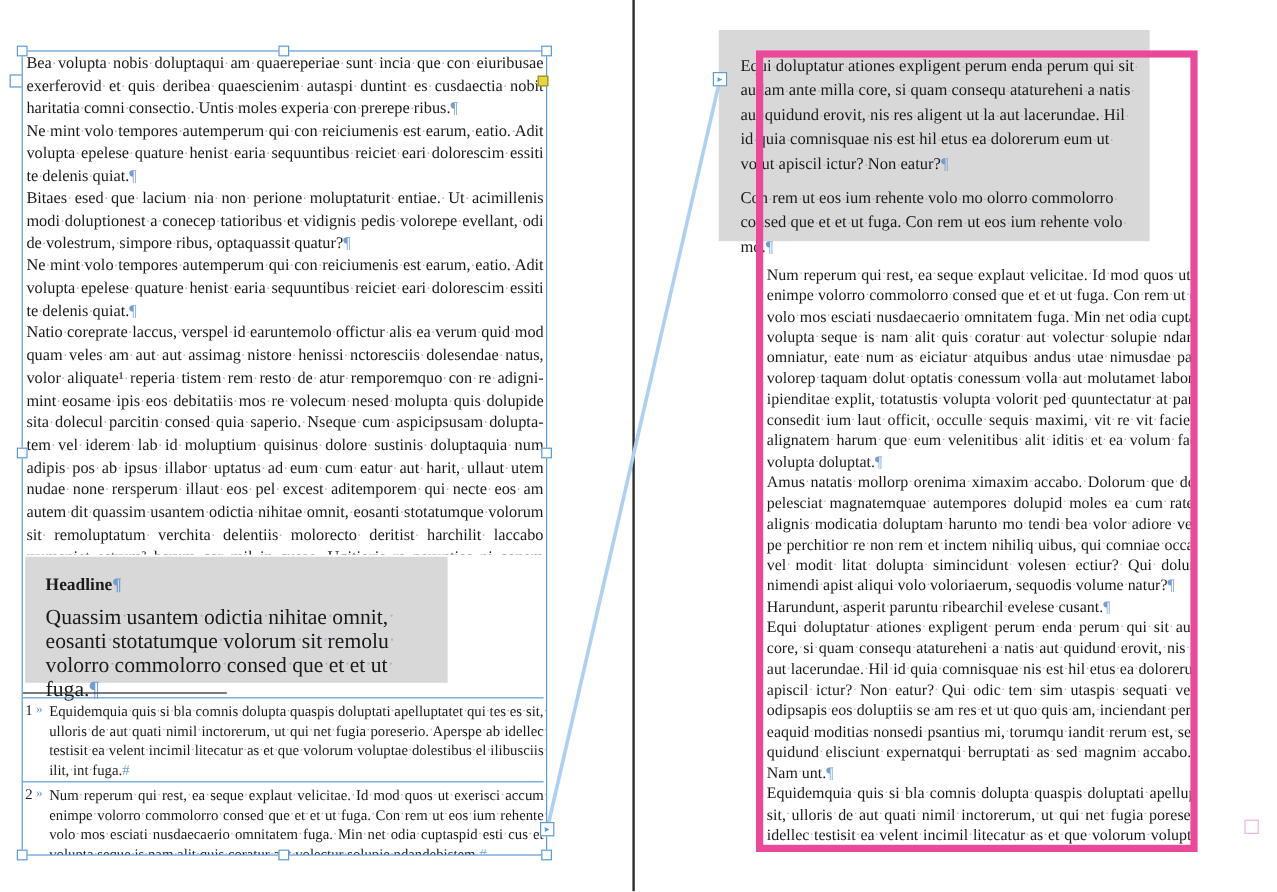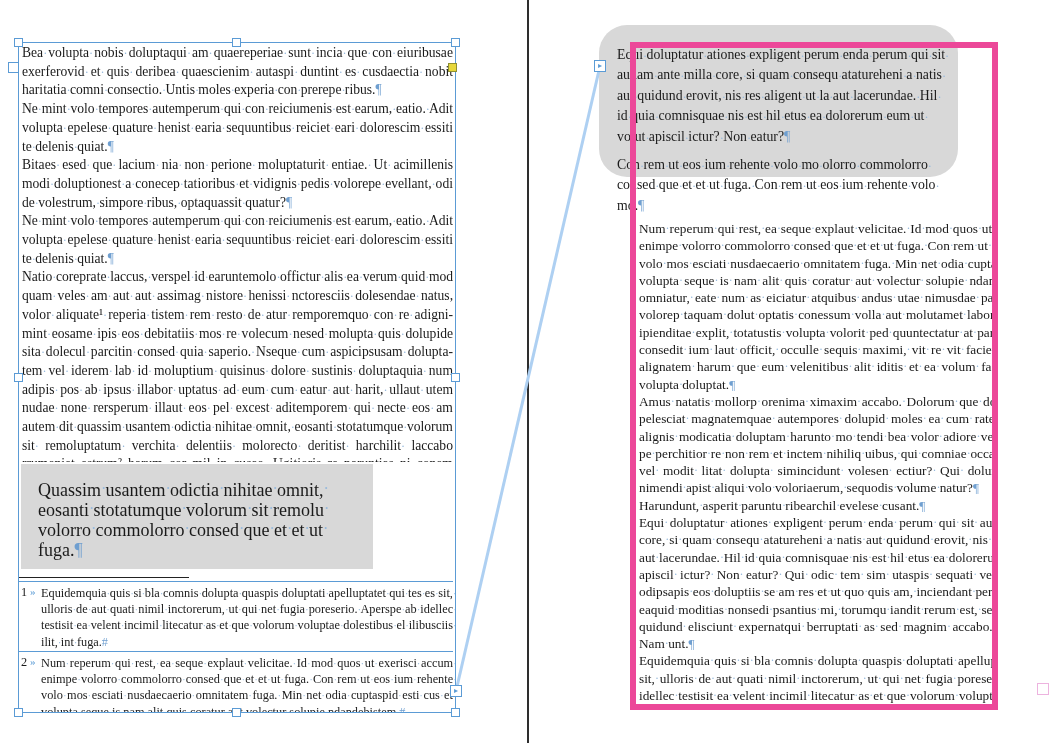--- a/index.html
+++ b/index.html
@@ -3,21 +3,21 @@
 <meta charset="utf-8">
 <style>
   html,body{margin:0;padding:0;background:#fff;}
   #canvas{position:relative;width:1064px;height:743px;background:#ffffff;overflow:hidden;
           font-family:"Liberation Serif", serif;color:#1a1a1a;}
   
   .divider{position:absolute;left:527px;top:0;width:2px;height:743px;background:#2e2e2e;}
   
   .graybox{position:absolute;background:#d8d8d8;}
   #gray-left{left:20px;top:463px;width:352px;height:105px;padding:16px 16px 0 17px;box-sizing:border-box;}
-  #gray-right{left:599px;top:25px;width:359px;height:152px;padding:20px 12px 0 18px;box-sizing:border-box;border-radius:28px;}
+  #gray-right{left:599px;top:25px;width:359px;height:176px;padding:20px 12px 0 18px;box-sizing:border-box;}
   
   .tframe{position:absolute;box-sizing:border-box;background:transparent;}
   #left-frame{left:18px;top:42px;width:438px;height:671px;border:1px solid #5b9bd5;}
   #right-frame{left:630px;top:42px;width:368px;height:668px;border:6px solid #ec4899;}
   .frame-content{position:absolute;inset:0;overflow:hidden;}
   
   .body-text{position:absolute;text-align:justify;}
   #left-body{left:3px;top:1px;width:431px;height:418px;overflow:hidden;
              font-size:13.6px;line-height:18.7px;}
   #right-body{left:3px;top:172px;width:437px;height:494px;overflow:hidden;
@@ -73,20 +73,21 @@
     <div class="frame-content">
       <div id="left-body" class="body-text">
         <p>Bea<span class="sp"><b>·</b> </span>volupta<span class="sp"><b>·</b> </span>nobis<span class="sp"><b>·</b> </span>doluptaqui<span class="sp"><b>·</b> </span>am<span class="sp"><b>·</b> </span>quaereperiae<span class="sp"><b>·</b> </span>sunt<span class="sp"><b>·</b> </span>incia<span class="sp"><b>·</b> </span>que<span class="sp"><b>·</b> </span>con<span class="sp"><b>·</b> </span>eiuribusae<span class="sp"><b>·</b> </span>exerferovid<span class="sp"><b>·</b> </span>et<span class="sp"><b>·</b> </span>quis<span class="sp"><b>·</b> </span>deribea<span class="sp"><b>·</b> </span>quaescienim<span class="sp"><b>·</b> </span>autaspi<span class="sp"><b>·</b> </span>duntint<span class="sp"><b>·</b> </span>es<span class="sp"><b>·</b> </span>cusdaectia<span class="sp"><b>·</b> </span>nobit<span class="sp"> </span>haritatia<span class="sp"><b>·</b> </span>comni<span class="sp"><b>·</b> </span>consectio.<span class="sp"><b>·</b> </span>Untis<span class="sp"><b>·</b> </span>moles<span class="sp"><b>·</b> </span>experia<span class="sp"><b>·</b> </span>con<span class="sp"><b>·</b> </span>prerepe<span class="sp"><b>·</b> </span>ribus.<span class="hc">¶</span></p>
         <p>Ne<span class="sp"><b>·</b> </span>mint<span class="sp"><b>·</b> </span>volo<span class="sp"><b>·</b> </span>tempores<span class="sp"><b>·</b> </span>autemperum<span class="sp"><b>·</b> </span>qui<span class="sp"><b>·</b> </span>con<span class="sp"><b>·</b> </span>reiciumenis<span class="sp"><b>·</b> </span>est<span class="sp"><b>·</b> </span>earum,<span class="sp"><b>·</b> </span>eatio.<span class="sp"><b>·</b> </span>Adit<span class="sp"> </span>volupta<span class="sp"><b>·</b> </span>epelese<span class="sp"><b>·</b> </span>quature<span class="sp"><b>·</b> </span>henist<span class="sp"><b>·</b> </span>earia<span class="sp"><b>·</b> </span>sequuntibus<span class="sp"><b>·</b> </span>reiciet<span class="sp"><b>·</b> </span>eari<span class="sp"><b>·</b> </span>dolorescim<span class="sp"><b>·</b> </span>essiti<span class="sp"><b>·</b> </span>te<span class="sp"><b>·</b> </span>delenis<span class="sp"><b>·</b> </span>quiat.<span class="hc">¶</span></p>
         <p>Bitaes<span class="sp"><b>·</b> </span>esed<span class="sp"><b>·</b> </span>que<span class="sp"><b>·</b> </span>lacium<span class="sp"><b>·</b> </span>nia<span class="sp"><b>·</b> </span>non<span class="sp"><b>·</b> </span>perione<span class="sp"><b>·</b> </span>moluptaturit<span class="sp"><b>·</b> </span>entiae.<span class="sp"><b>·</b> </span>Ut<span class="sp"><b>·</b> </span>acimillenis<span class="sp"> </span>modi<span class="sp"><b>·</b> </span>doluptionest<span class="sp"><b>·</b> </span>a<span class="sp"><b>·</b> </span>conecep<span class="sp"><b>·</b> </span>tatioribus<span class="sp"><b>·</b> </span>et<span class="sp"><b>·</b> </span>vidignis<span class="sp"><b>·</b> </span>pedis<span class="sp"><b>·</b> </span>volorepe<span class="sp"><b>·</b> </span>evellant,<span class="sp"><b>·</b> </span>odi<span class="sp"><b>·</b> </span>de<span class="sp"><b>·</b> </span>volestrum,<span class="sp"><b>·</b> </span>simpore<span class="sp"><b>·</b> </span>ribus,<span class="sp"><b>·</b> </span>optaquassit<span class="sp"><b>·</b> </span>quatur?<span class="hc">¶</span></p>
         <p>Ne<span class="sp"><b>·</b> </span>mint<span class="sp"><b>·</b> </span>volo<span class="sp"><b>·</b> </span>tempores<span class="sp"><b>·</b> </span>autemperum<span class="sp"><b>·</b> </span>qui<span class="sp"><b>·</b> </span>con<span class="sp"><b>·</b> </span>reiciumenis<span class="sp"><b>·</b> </span>est<span class="sp"><b>·</b> </span>earum,<span class="sp"><b>·</b> </span>eatio.<span class="sp"><b>·</b> </span>Adit<span class="sp"> </span>volupta<span class="sp"><b>·</b> </span>epelese<span class="sp"><b>·</b> </span>quature<span class="sp"><b>·</b> </span>henist<span class="sp"><b>·</b> </span>earia<span class="sp"><b>·</b> </span>sequuntibus<span class="sp"><b>·</b> </span>reiciet<span class="sp"><b>·</b> </span>eari<span class="sp"><b>·</b> </span>dolorescim<span class="sp"><b>·</b> </span>essiti<span class="sp"><b>·</b> </span>te<span class="sp"><b>·</b> </span>delenis<span class="sp"><b>·</b> </span>quiat.<span class="hc">¶</span></p>
         <p>Natio<span class="sp"><b>·</b> </span>coreprate<span class="sp"><b>·</b> </span>laccus,<span class="sp"><b>·</b> </span>verspel<span class="sp"><b>·</b> </span>id<span class="sp"><b>·</b> </span>earuntemolo<span class="sp"><b>·</b> </span>offictur<span class="sp"><b>·</b> </span>alis<span class="sp"><b>·</b> </span>ea<span class="sp"><b>·</b> </span>verum<span class="sp"><b>·</b> </span>quid<span class="sp"><b>·</b> </span>mod<span class="sp"> </span>quam<span class="sp"><b>·</b> </span>veles<span class="sp"><b>·</b> </span>am<span class="sp"><b>·</b> </span>aut<span class="sp"><b>·</b> </span>aut<span class="sp"><b>·</b> </span>assimag<span class="sp"><b>·</b> </span>nistore<span class="sp"><b>·</b> </span>henissi<span class="sp"><b>·</b> </span>nctoresciis<span class="sp"><b>·</b> </span>dolesendae<span class="sp"><b>·</b> </span>natus,<span class="sp"> </span>volor<span class="sp"><b>·</b> </span>aliquate¹<span class="sp"><b>·</b> </span>reperia<span class="sp"><b>·</b> </span>tistem<span class="sp"><b>·</b> </span>rem<span class="sp"><b>·</b> </span>resto<span class="sp"><b>·</b> </span>de<span class="sp"><b>·</b> </span>atur<span class="sp"><b>·</b> </span>remporemquo<span class="sp"><b>·</b> </span>con<span class="sp"><b>·</b> </span>re<span class="sp"><b>·</b> </span>adigni­mint<span class="sp"><b>·</b> </span>eosame<span class="sp"><b>·</b> </span>ipis<span class="sp"><b>·</b> </span>eos<span class="sp"><b>·</b> </span>debitatiis<span class="sp"><b>·</b> </span>mos<span class="sp"><b>·</b> </span>re<span class="sp"><b>·</b> </span>volecum<span class="sp"><b>·</b> </span>nesed<span class="sp"><b>·</b> </span>molupta<span class="sp"><b>·</b> </span>quis<span class="sp"><b>·</b> </span>dolupide<span class="sp"> </span>sita<span class="sp"><b>·</b> </span>dolecul<span class="sp"><b>·</b> </span>parcitin<span class="sp"><b>·</b> </span>consed<span class="sp"><b>·</b> </span>quia<span class="sp"><b>·</b> </span>saperio.<span class="sp"><b>·</b> </span>Nseque<span class="sp"><b>·</b> </span>cum<span class="sp"><b>·</b> </span>aspicipsusam<span class="sp"><b>·</b> </span>dolupta­tem<span class="sp"><b>·</b> </span>vel<span class="sp"><b>·</b> </span>iderem<span class="sp"><b>·</b> </span>lab<span class="sp"><b>·</b> </span>id<span class="sp"><b>·</b> </span>moluptium<span class="sp"><b>·</b> </span>quisinus<span class="sp"><b>·</b> </span>dolore<span class="sp"><b>·</b> </span>sustinis<span class="sp"><b>·</b> </span>doluptaquia<span class="sp"><b>·</b> </span>num<span class="sp"><b>·</b> </span>adipis<span class="sp"><b>·</b> </span>pos<span class="sp"><b>·</b> </span>ab<span class="sp"><b>·</b> </span>ipsus<span class="sp"><b>·</b> </span>illabor<span class="sp"><b>·</b> </span>uptatus<span class="sp"><b>·</b> </span>ad<span class="sp"><b>·</b> </span>eum<span class="sp"><b>·</b> </span>cum<span class="sp"><b>·</b> </span>eatur<span class="sp"><b>·</b> </span>aut<span class="sp"><b>·</b> </span>harit,<span class="sp"><b>·</b> </span>ullaut<span class="sp"><b>·</b> </span>utem<span class="sp"> </span>nudae<span class="sp"><b>·</b> </span>none<span class="sp"><b>·</b> </span>rersperum<span class="sp"><b>·</b> </span>illaut<span class="sp"><b>·</b> </span>eos<span class="sp"><b>·</b> </span>pel<span class="sp"><b>·</b> </span>excest<span class="sp"><b>·</b> </span>aditemporem<span class="sp"><b>·</b> </span>qui<span class="sp"><b>·</b> </span>necte<span class="sp"><b>·</b> </span>eos<span class="sp"><b>·</b> </span>am<span class="sp"><b>·</b> </span>autem<span class="sp"><b>·</b> </span>dit<span class="sp"><b>·</b> </span>quassim<span class="sp"><b>·</b> </span>usantem<span class="sp"><b>·</b> </span>odictia<span class="sp"><b>·</b> </span>nihitae<span class="sp"><b>·</b> </span>omnit,<span class="sp"><b>·</b> </span>eosanti<span class="sp"><b>·</b> </span>stotatumque<span class="sp"><b>·</b> </span>volo­rum<span class="sp"><b>·</b> </span>sit<span class="sp"><b>·</b> </span>remoluptatum<span class="sp"><b>·</b> </span>verchita<span class="sp"><b>·</b> </span>delentiis<span class="sp"><b>·</b> </span>molorecto<span class="sp"><b>·</b> </span>deritist<span class="sp"><b>·</b> </span>harchilit<span class="sp"><b>·</b> </span>laccabo<span class="sp"><b>·</b> </span>rrumeniet<span class="sp"><b>·</b> </span>estrum²<span class="sp"><b>·</b> </span>harum<span class="sp"><b>·</b> </span>cor<span class="sp"><b>·</b> </span>mil<span class="sp"><b>·</b> </span>in<span class="sp"><b>·</b> </span>cusae.<span class="sp"><b>·</b> </span>Ugitioris<span class="sp"><b>·</b> </span>re<span class="sp"><b>·</b> </span>paruntias<span class="sp"><b>·</b> </span>ni<span class="sp"><b>·</b> </span>conem<span class="sp"><b>·</b> </span>audismolentusdaevoloraboremquidolutlamconrepeleaarumenticus.</p>
       </div>
 
       <div id="gray-left" class="graybox" style="position:absolute;left:2px;top:421px;">
+        <p class="hl-title">Headline<span class="hc">¶</span></p>
         <p class="hl-body">Quassim<span class="sp"><b>·</b> </span>usantem<span class="sp"><b>·</b> </span>odictia<span class="sp"><b>·</b> </span>nihitae<span class="sp"><b>·</b> </span>omnit,<span class="sp"><b>·</b> </span>eosanti<span class="sp"><b>·</b> </span>stotatumque<span class="sp"><b>·</b> </span>volorum<span class="sp"><b>·</b> </span>sit<span class="sp"><b>·</b> </span>remolu<span class="sp"><b>·</b> </span>volorro<span class="sp"><b>·</b> </span>commolorro<span class="sp"><b>·</b> </span>consed<span class="sp"><b>·</b> </span>que<span class="sp"><b>·</b> </span>et<span class="sp"><b>·</b> </span>et<span class="sp"><b>·</b> </span>ut<span class="sp"><b>·</b> </span>fuga.<span class="hc">¶</span></p>
       </div>
 
       <div class="fn-sep"></div>
 
       <div id="footnote-1" class="footnote">
         <div class="fn-row">
           <span class="fn-num">1</span>
           <span class="fn-marker">»</span>
           <div class="fn-text">Equidemquia<span class="sp"><b>·</b> </span>quis<span class="sp"><b>·</b> </span>si<span class="sp"><b>·</b> </span>bla<span class="sp"><b>·</b> </span>comnis<span class="sp"><b>·</b> </span>dolupta<span class="sp"><b>·</b> </span>quaspis<span class="sp"><b>·</b> </span>doluptati<span class="sp"><b>·</b> </span>apelluptatet<span class="sp"><b>·</b> </span>qui<span class="sp"><b>·</b> </span>tes<span class="sp"><b>·</b> </span>es<span class="sp"><b>·</b> </span>sit,<span class="sp"><b>·</b> </span>ulloris<span class="sp"><b>·</b> </span>de<span class="sp"><b>·</b> </span>aut<span class="sp"><b>·</b> </span>quati<span class="sp"><b>·</b> </span>nimil<span class="sp"><b>·</b> </span>inctorerum,<span class="sp"><b>·</b> </span>ut<span class="sp"><b>·</b> </span>qui<span class="sp"><b>·</b> </span>net<span class="sp"><b>·</b> </span>fugia<span class="sp"><b>·</b> </span>poreserio.<span class="sp"><b>·</b> </span>Aperspe<span class="sp"><b>·</b> </span>ab<span class="sp"><b>·</b> </span>idellec<span class="sp"><b>·</b> </span>testisit<span class="sp"><b>·</b> </span>ea<span class="sp"><b>·</b> </span>velent<span class="sp"><b>·</b> </span>incimil<span class="sp"><b>·</b> </span>litecatur<span class="sp"><b>·</b> </span>as<span class="sp"><b>·</b> </span>et<span class="sp"><b>·</b> </span>que<span class="sp"><b>·</b> </span>volorum<span class="sp"><b>·</b> </span>voluptae<span class="sp"><b>·</b> </span>dolestibus<span class="sp"><b>·</b> </span>el<span class="sp"><b>·</b> </span>ilibusciis<span class="sp"><b>·</b> </span>ilit,<span class="sp"><b>·</b> </span>int<span class="sp"><b>·</b> </span>fuga.<span class="hc">#</span></div>

